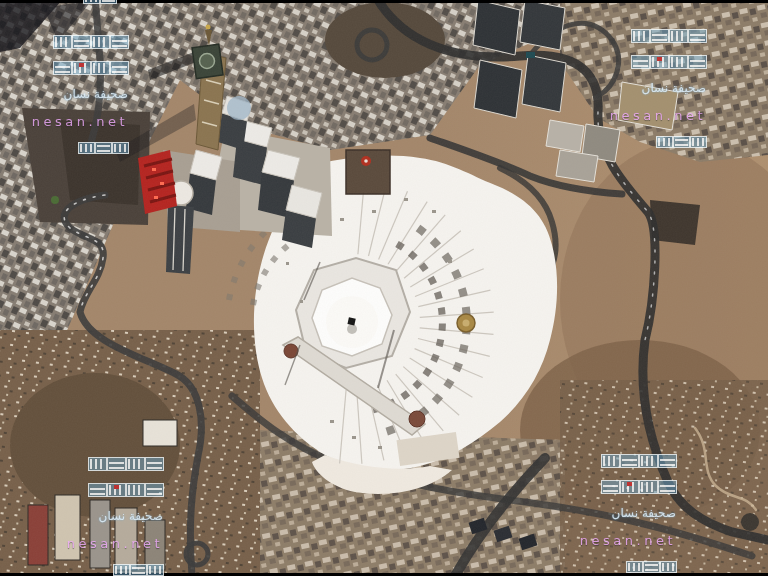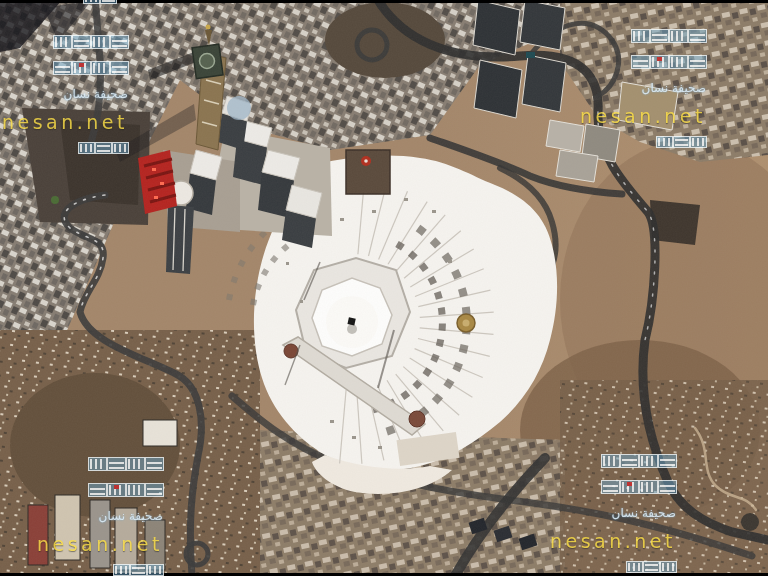--- a/index.html
+++ b/index.html
@@ -14,21 +14,21 @@
            outline:1px solid rgba(240,250,255,.88);position:relative;overflow:hidden;}
   .wm-cell::after{content:"";position:absolute;inset:1px;
     background:repeating-linear-gradient(90deg,rgba(255,255,255,.85) 0 2px,rgba(110,165,200,0) 2px 5px);}
   .wm-cell.h::after{
     background:repeating-linear-gradient(0deg,rgba(255,255,255,.85) 0 2px,rgba(110,165,200,0) 2px 5px);}
   .wm-cell.red-dot::before{content:"";position:absolute;top:1px;left:6px;width:5px;height:4px;
     background:#c43030;z-index:2;}
   .wm-row.small .wm-cell{width:15px;height:10px;}
   .wm-ar{font-size:12px;line-height:13px;color:#dbeaf4;letter-spacing:.5px;
          text-shadow:0 0 2px rgba(130,180,215,.95);direction:rtl;}
-  .wm-net{font-size:19px;line-height:14px;color:#fde047;letter-spacing:3.5px;opacity:.88;
+  .wm-net{font-size:13px;line-height:14px;color:#f0abfc;letter-spacing:3.5px;opacity:.88;
           text-shadow:0 1px 1px rgba(40,40,40,.65);}
 </style>
 </head>
 <body>
 
 <div class="stage">
 
 <svg width="768" height="576" viewBox="0 0 768 576">
   <defs>
     <pattern id="cityA" width="16" height="16" patternUnits="userSpaceOnUse" patternTransform="rotate(24)">

